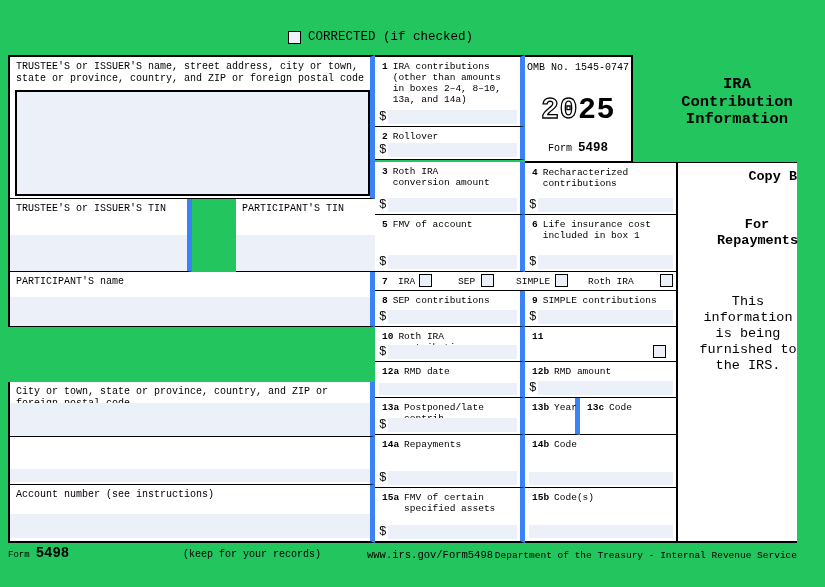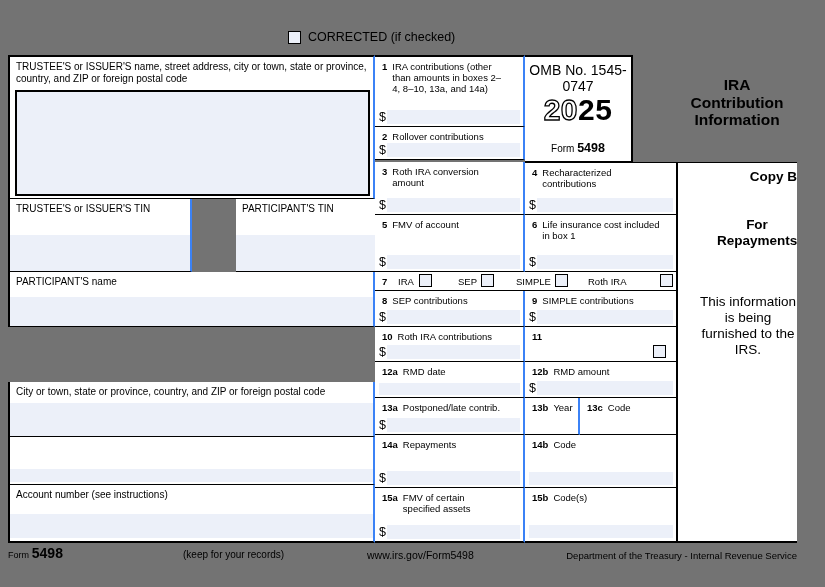--- a/index.html
+++ b/index.html
@@ -1,38 +1,38 @@
 <!DOCTYPE html>
 <html><head>
 <meta charset="utf-8">
 <style>
   html,body{margin:0;padding:0;background:#fff;}
-  .page{position:relative;width:825px;height:587px;background:#737373;color:#000;
-        font-family:Liberation Sans, sans-serif;overflow:hidden;}
+  .page{position:relative;width:825px;height:587px;background:#22c55e;color:#000;
+        font-family:Liberation Mono, monospace;overflow:hidden;}
   .cell{position:absolute;box-sizing:border-box;background:#fff;}
   .bl2{border-left:2px solid #000}.bt2{border-top:2px solid #000}
-  .br1{border-right:2px solid #3b82f6}.br2{border-right:2px solid #000}
+  .br1{border-right:5px solid #3b82f6}.br2{border-right:2px solid #000}
   .bb1{border-bottom:1px solid #000}.bb2{border-bottom:2px solid #000}
   .bt1{border-top:1px solid #000}
   .lbl{font-size:10px;line-height:11.5px;padding:4px 5px 0 6px;}
   .boxhead{display:flex;gap:5px;padding:4px 4px 0 7px;font-size:9.5px;line-height:11px;}
   .num{font-weight:bold;flex-shrink:0;}
   .money{position:absolute;left:4px;right:3px;bottom:2px;height:14px;display:flex;}
   .cur{font-size:12.5px;line-height:14px;margin-right:1px;}
   .band{flex:1;background:#ecf0f9;}
   .fieldband{position:absolute;background:#ecf0f9;}
   .cb{position:absolute;width:13px;height:13px;box-sizing:border-box;
       border:1px solid #000;background:#ecf0f9;}
   .opt{position:absolute;top:4px;font-size:9.5px;}
   .rt{position:absolute;text-align:center;}
   .b{font-weight:bold;}
   .yr{position:absolute;left:0;right:0;top:38px;text-align:center;font-size:30px;
       font-weight:bold;letter-spacing:.5px;line-height:30px;}
   .yr-outline{color:#fff;-webkit-text-stroke:1.3px #000;}
-  .omb-no{text-align:center;font-size:14px;padding-top:5px;}
+  .omb-no{text-align:center;font-size:10px;padding-top:5px;}
   .omb-form{position:absolute;left:0;right:0;bottom:6px;text-align:center;font-size:10px;}
   .omb-form .b{font-size:12.5px;}
   .foot{position:absolute;font-size:10px;}
 </style>
 </head>
 <body>
 
 <div class="page">
 
   <span class="cb" style="left:288px;top:31px;"></span>

